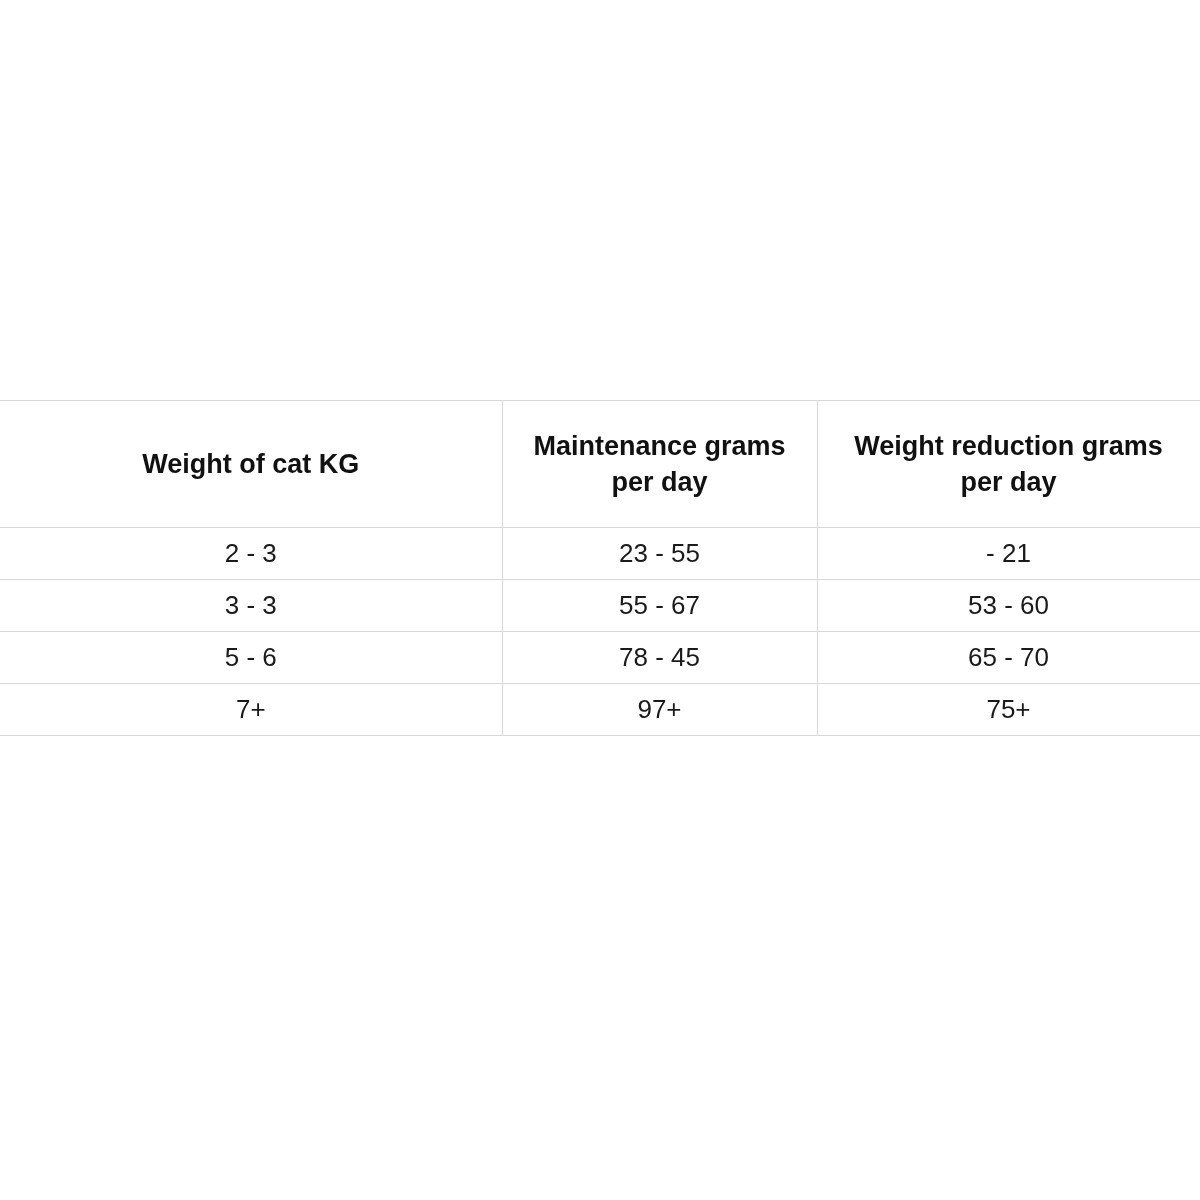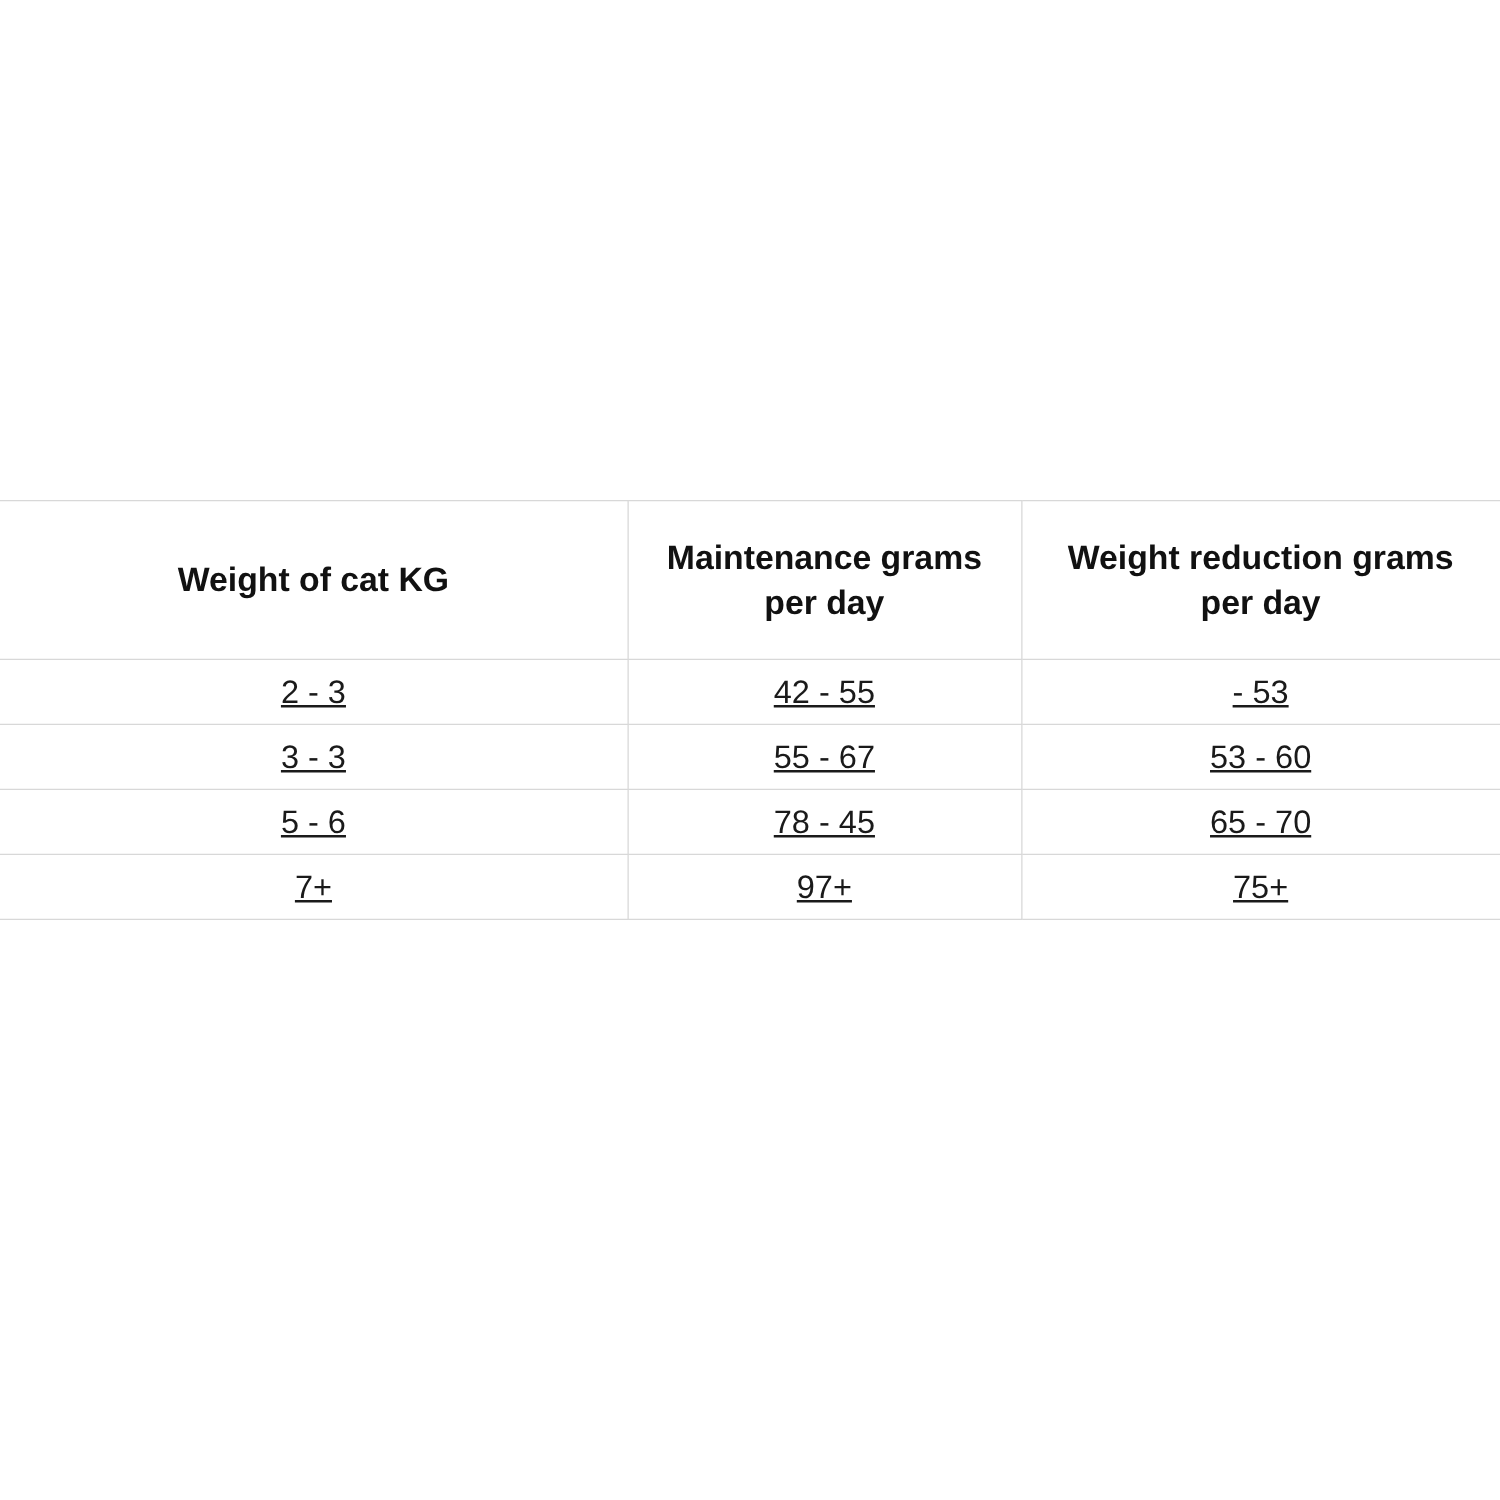--- a/index.html
+++ b/index.html
@@ -64,21 +64,20 @@
     padding: 4px 14px;
     color: #111111;
   }
 
   table.feeding-table tbody td {
     height: 47px;
     font-size: 26px;
     font-weight: normal;
     color: #1a1a1a;
     padding: 2px 10px;
-    text-decoration: underline;
   }
 
   .hdr-text {
     display: block;
   }
 </style>
 </head>
 <body>
 
 <div class="page">
@@ -98,22 +97,22 @@
             <span class="hdr-text">Maintenance grams per day</span>
           </th>
           <th>
             <span class="hdr-text">Weight reduction grams per day</span>
           </th>
         </tr>
       </thead>
       <tbody>
         <tr>
           <td>2 - 3</td>
-          <td>42 - 55</td>
-          <td>- 53</td>
+          <td>23 - 55</td>
+          <td>- 21</td>
         </tr>
         <tr>
           <td>3 - 3</td>
           <td>55 - 67</td>
           <td>53 - 60</td>
         </tr>
         <tr>
           <td>5 - 6</td>
           <td>78 - 45</td>
           <td>65 - 70</td>

